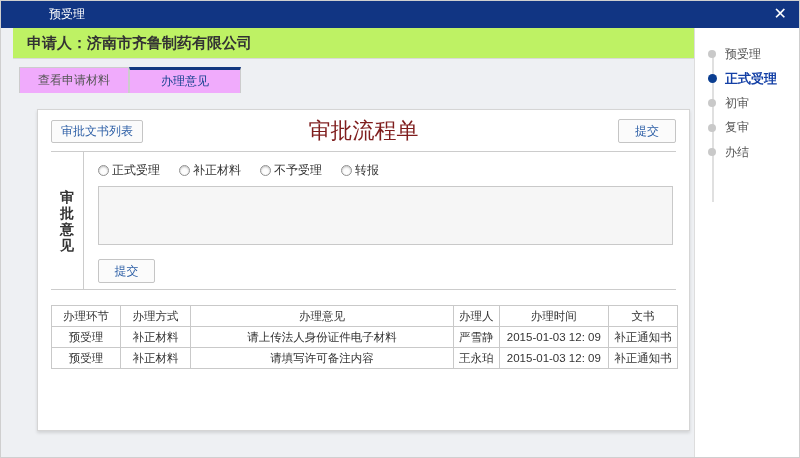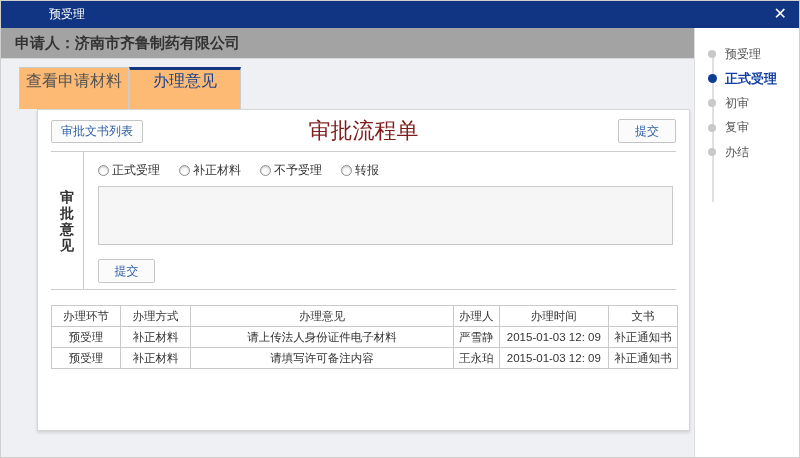--- a/index.html
+++ b/index.html
@@ -19,33 +19,33 @@
   }
   .topbar-title {
     color:#fff; font-size:12px; line-height:27px; padding-left:48px;
   }
   .close-btn {
     position:absolute; right:12px; top:0; height:27px; line-height:26px;
     color:#fff; font-size:16px; cursor:pointer;
   }
   
   .applicant-row {
-    position:absolute; top:27px; left:0; width:695px; height:31px;
-    background:#a3a3a3; border-bottom:1px solid #d9d9d9;
+    position:absolute; top:27px; left:12px; width:695px; height:31px;
+    background:#bef264; border-bottom:1px solid #d9d9d9;
   }
   .applicant-row span {
     display:block; font-size:15px; font-weight:bold; color:#333;
     line-height:30px; padding-left:14px;
   }
   
   .tabs { position:absolute; top:66px; left:18px; height:26px; display:flex; }
   .tab {
-    width:110px; height:42px; background:#fdba74;
+    width:110px; height:26px; background:#f0abfc;
     border:1px solid #ccc; border-bottom:none;
-    font-size:16px; color:#555; text-align:center; line-height:25px;
+    font-size:12px; color:#555; text-align:center; line-height:25px;
     cursor:pointer;
   }
   .tab.active {
     width:112px;
     border-top:3px solid #13387f; line-height:22px;
     color:#15418f;
   }
   
   .card {
     position:absolute; left:20px; top:108px; width:653px; height:322px;

